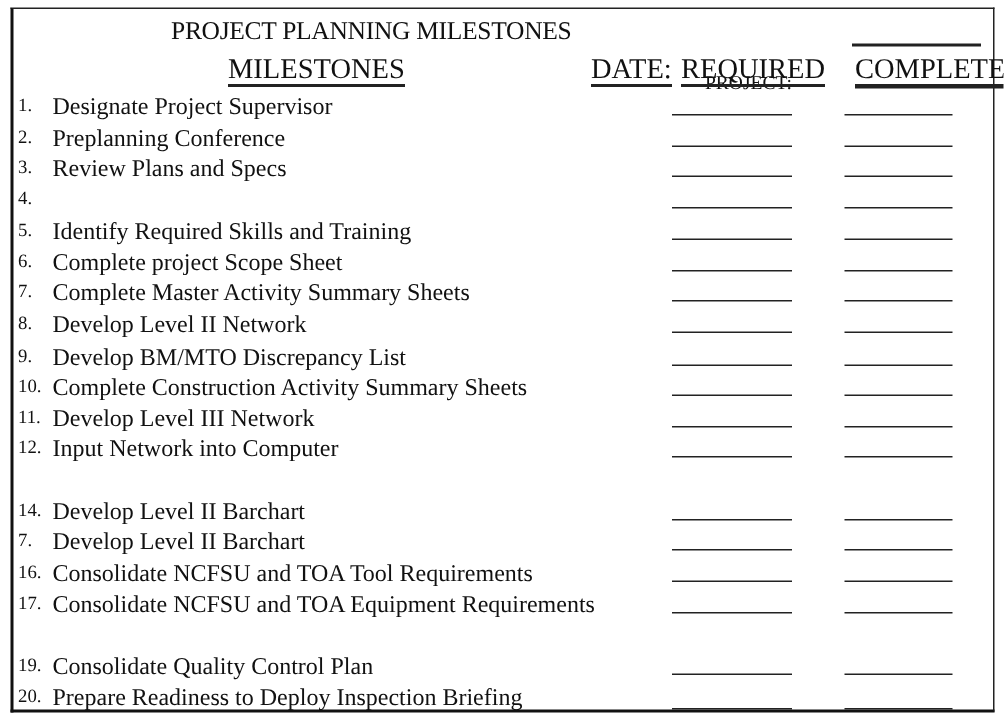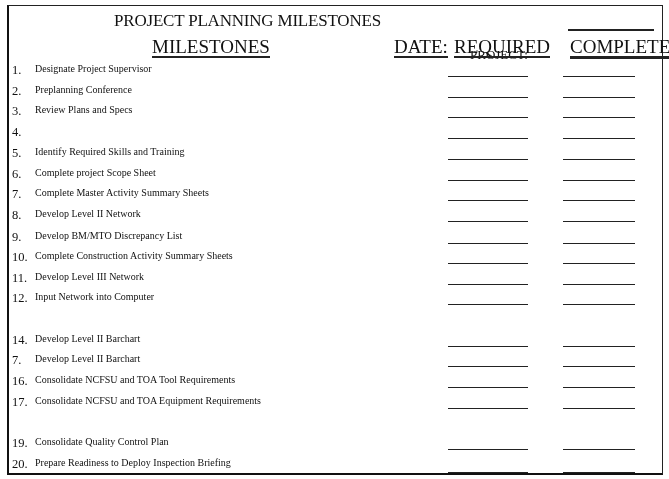--- a/index.html
+++ b/index.html
@@ -80,21 +80,21 @@
       position: absolute;
       left: 12px;
       top: 0;
       font-size: 12.5px;
       white-space: nowrap;
     }
     .row-label {
       position: absolute;
       left: 35px;
       top: 0;
-      font-size: 10px;
+      font-size: 16px;
       white-space: nowrap;
     }
     .req-line {
       position: absolute;
       left: 448px;
       top: 13px;
       width: 80px;
       border-top: 1px solid #222;
       height: 0;
     }

